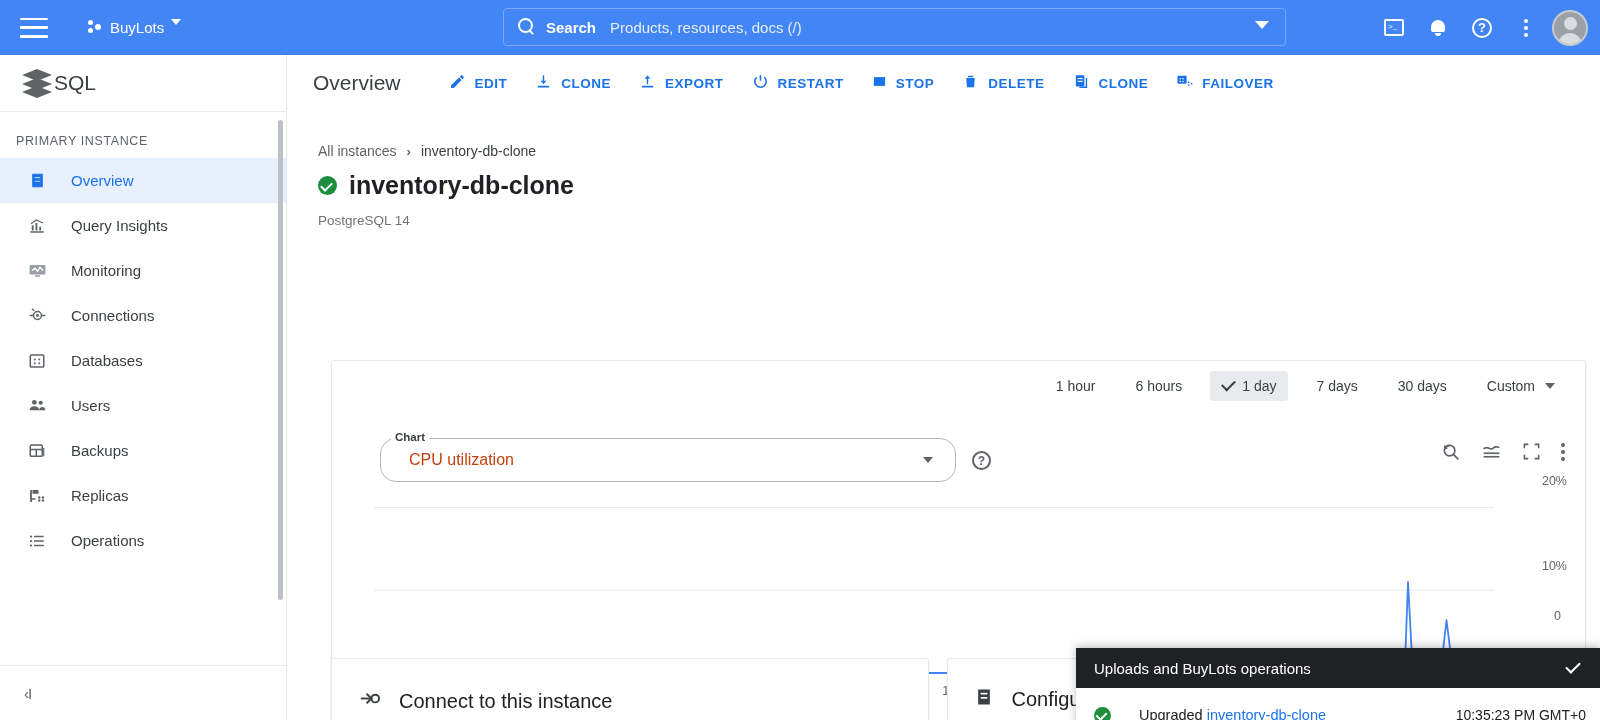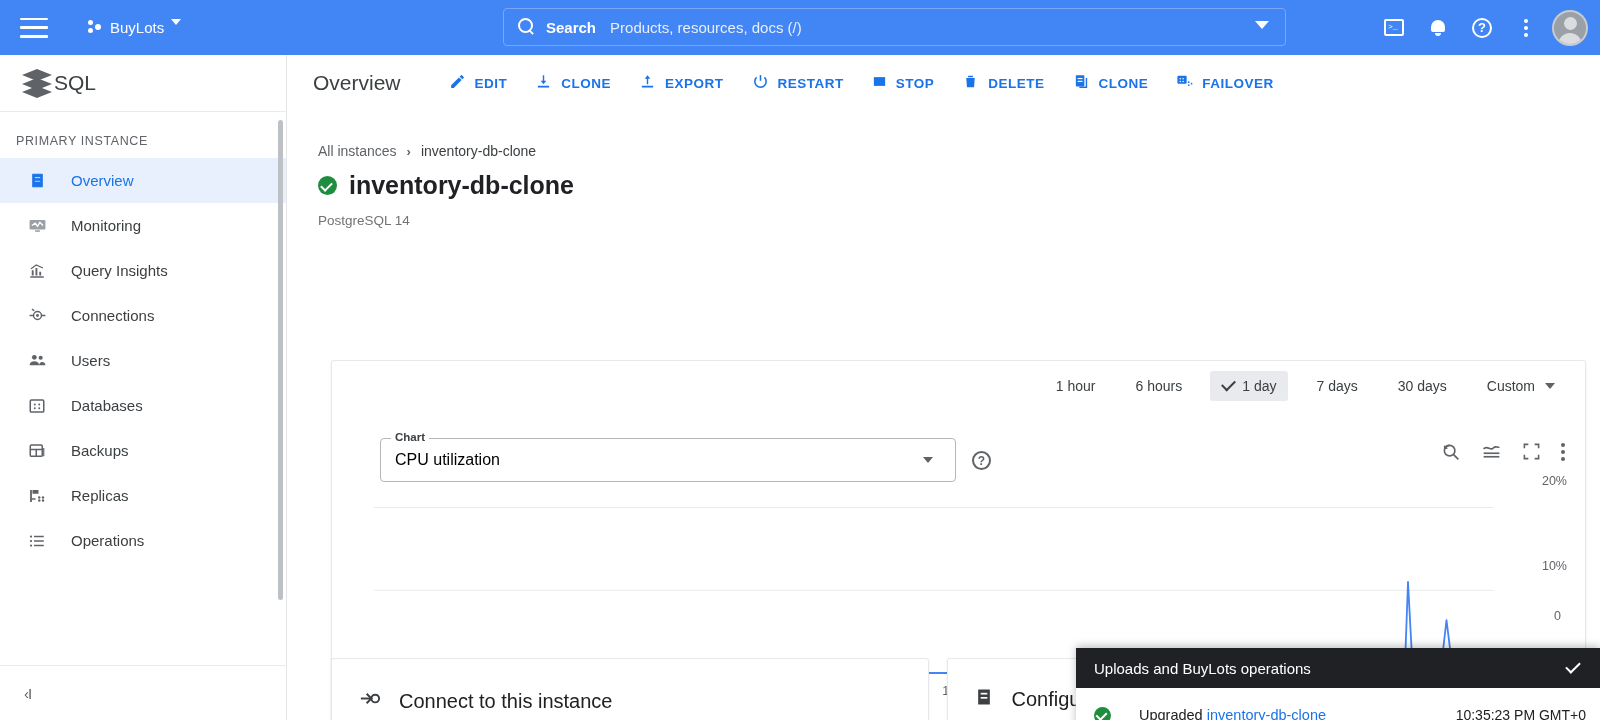--- a/index.html
+++ b/index.html
@@ -176,27 +176,27 @@
   .range {
     font-size:14px; color:#3c4043; padding:7px 12px; border-radius:3px; cursor:pointer;
     display:flex; align-items:center; gap:7px; white-space:nowrap;
   }
   .range.sel { background:#e8eaed; }
   .range .chk { width:13px;height:8px;border:solid #3c4043;border-width:0 0 2px 2px;transform:rotate(-45deg);margin-top:-4px; }
   .range .dd { width:0;height:0;border-left:5px solid transparent;border-right:5px solid transparent;border-top:6px solid #5f6368;margin-left:3px; }
 
   .chartsel {
     position:absolute; left:48px; top:77px; width:576px; height:44px;
-    border:1px solid #b5b8bb; border-radius:4px; display:flex; align-items:center; cursor:pointer;
+    border:1px solid #b5b8bb; border-radius:16px; display:flex; align-items:center; cursor:pointer;
   }
   .chartsel .leg {
     position:absolute; left:10px; top:-8px; background:#fff; padding:0 4px;
     font-size:11.5px; color:#3c4043; font-weight:bold;
   }
-  .chartsel .val { margin-left:14px; font-size:16px; color:#000000; }
+  .chartsel .val { margin-left:28px; font-size:16px; color:#c2410c; }
   .chartsel .dd { position:absolute; right:22px; width:0;height:0;border-left:5px solid transparent;border-right:5px solid transparent;border-top:6px solid #5f6368; }
   .help-circ {
     position:absolute; left:640px; top:90px; width:19px;height:19px;border-radius:50%;
     border:2px solid #5f6368; color:#5f6368; font-size:12px; font-weight:bold;
     display:flex;align-items:center;justify-content:center; cursor:pointer;
   }
   .chart-tools { position:absolute; right:20px; top:80px; display:flex; align-items:center; gap:20px; }
   .chart-tools .ct { cursor:pointer; display:flex; align-items:center; }
   .ct-kebab { width:4px; display:flex;flex-direction:column;gap:3px; }
   .ct-kebab i { width:4px;height:4px;border-radius:50%;background:#5f6368; }
@@ -302,76 +302,76 @@
           <path d="M5 3h14v18H5z" fill="#1a73e8"></path>
           <rect x="8" y="7" width="8" height="2" fill="#fff"></rect>
           <rect x="8" y="12" width="8" height="2" fill="#fff"></rect>
         </svg>
     </span>
     <span>Overview</span>
   </div>
 
   <div class="navitem">
     <span class="nico">
-      <svg width="19" height="19" viewBox="0 0 24 24">
-          <rect x="2" y="5" width="20" height="12" rx="1.5" fill="#9aa0a6"></rect>
-          <path d="M5 12 L9 9 L12 13 L15 8 L19 12" stroke="#fff" stroke-width="1.8" fill="none"></path>
-          <rect x="9" y="18" width="6" height="2" fill="#9aa0a6"></rect>
-        </svg>
-    </span>
-    <span>Monitoring</span>
-  </div>
-
-  <div class="navitem">
-    <span class="nico">
       <svg width="18" height="18" viewBox="0 0 24 24">
           <path d="M3 20h18" stroke="#5f6368" stroke-width="2" fill="none"></path>
           <rect x="5" y="11" width="2.5" height="7" fill="#5f6368"></rect>
           <rect x="10" y="8" width="2.5" height="10" fill="#5f6368"></rect>
           <rect x="15" y="13" width="2.5" height="5" fill="#5f6368"></rect>
           <path d="M4 9 L11 4 L20 8" stroke="#5f6368" stroke-width="1.6" fill="none"></path>
         </svg>
     </span>
     <span>Query Insights</span>
   </div>
 
   <div class="navitem">
     <span class="nico">
       <svg width="19" height="19" viewBox="0 0 24 24">
+          <rect x="2" y="5" width="20" height="12" rx="1.5" fill="#9aa0a6"></rect>
+          <path d="M5 12 L9 9 L12 13 L15 8 L19 12" stroke="#fff" stroke-width="1.8" fill="none"></path>
+          <rect x="9" y="18" width="6" height="2" fill="#9aa0a6"></rect>
+        </svg>
+    </span>
+    <span>Monitoring</span>
+  </div>
+
+  <div class="navitem">
+    <span class="nico">
+      <svg width="19" height="19" viewBox="0 0 24 24">
           <circle cx="12" cy="12" r="5" stroke="#5f6368" stroke-width="1.8" fill="none"></circle>
           <circle cx="12" cy="12" r="1.8" fill="#5f6368"></circle>
           <path d="M2 12h5M17 12h5M8 6 L5 4" stroke="#5f6368" stroke-width="1.8"></path>
         </svg>
     </span>
     <span>Connections</span>
-  </div>
-
-  <div class="navitem">
-    <span class="nico">
-      <svg width="19" height="19" viewBox="0 0 24 24">
-          <circle cx="8" cy="8" r="3" fill="#5f6368"></circle>
-          <circle cx="16" cy="8.5" r="2.6" fill="#5f6368"></circle>
-          <path d="M2 18c0-3.3 2.7-5 6-5s6 1.7 6 5z" fill="#5f6368"></path>
-          <path d="M14 18c0-2.6 1.6-4.2 4-4.2s4 1.6 4 4.2z" fill="#5f6368"></path>
-        </svg>
-    </span>
-    <span>Users</span>
   </div>
 
   <div class="navitem">
     <span class="nico">
       <svg width="18" height="18" viewBox="0 0 24 24">
           <rect x="3" y="4" width="18" height="16" rx="1.5" stroke="#5f6368" stroke-width="2" fill="none"></rect>
           <circle cx="9" cy="10" r="1.3" fill="#5f6368"></circle>
           <circle cx="15" cy="10" r="1.3" fill="#5f6368"></circle>
           <circle cx="9" cy="15" r="1.3" fill="#5f6368"></circle>
           <circle cx="15" cy="15" r="1.3" fill="#5f6368"></circle>
         </svg>
     </span>
     <span>Databases</span>
+  </div>
+
+  <div class="navitem">
+    <span class="nico">
+      <svg width="19" height="19" viewBox="0 0 24 24">
+          <circle cx="8" cy="8" r="3" fill="#5f6368"></circle>
+          <circle cx="16" cy="8.5" r="2.6" fill="#5f6368"></circle>
+          <path d="M2 18c0-3.3 2.7-5 6-5s6 1.7 6 5z" fill="#5f6368"></path>
+          <path d="M14 18c0-2.6 1.6-4.2 4-4.2s4 1.6 4 4.2z" fill="#5f6368"></path>
+        </svg>
+    </span>
+    <span>Users</span>
   </div>
 
   <div class="navitem">
     <span class="nico">
       <svg width="18" height="18" viewBox="0 0 24 24">
           <rect x="3" y="4" width="16" height="15" rx="1.5" stroke="#5f6368" stroke-width="2" fill="none"></rect>
           <path d="M3 10h16" stroke="#5f6368" stroke-width="2"></path>
           <path d="M11 10v9" stroke="#5f6368" stroke-width="2"></path>
           <path d="M21 8v11" stroke="#5f6368" stroke-width="1.6"></path>
         </svg>

